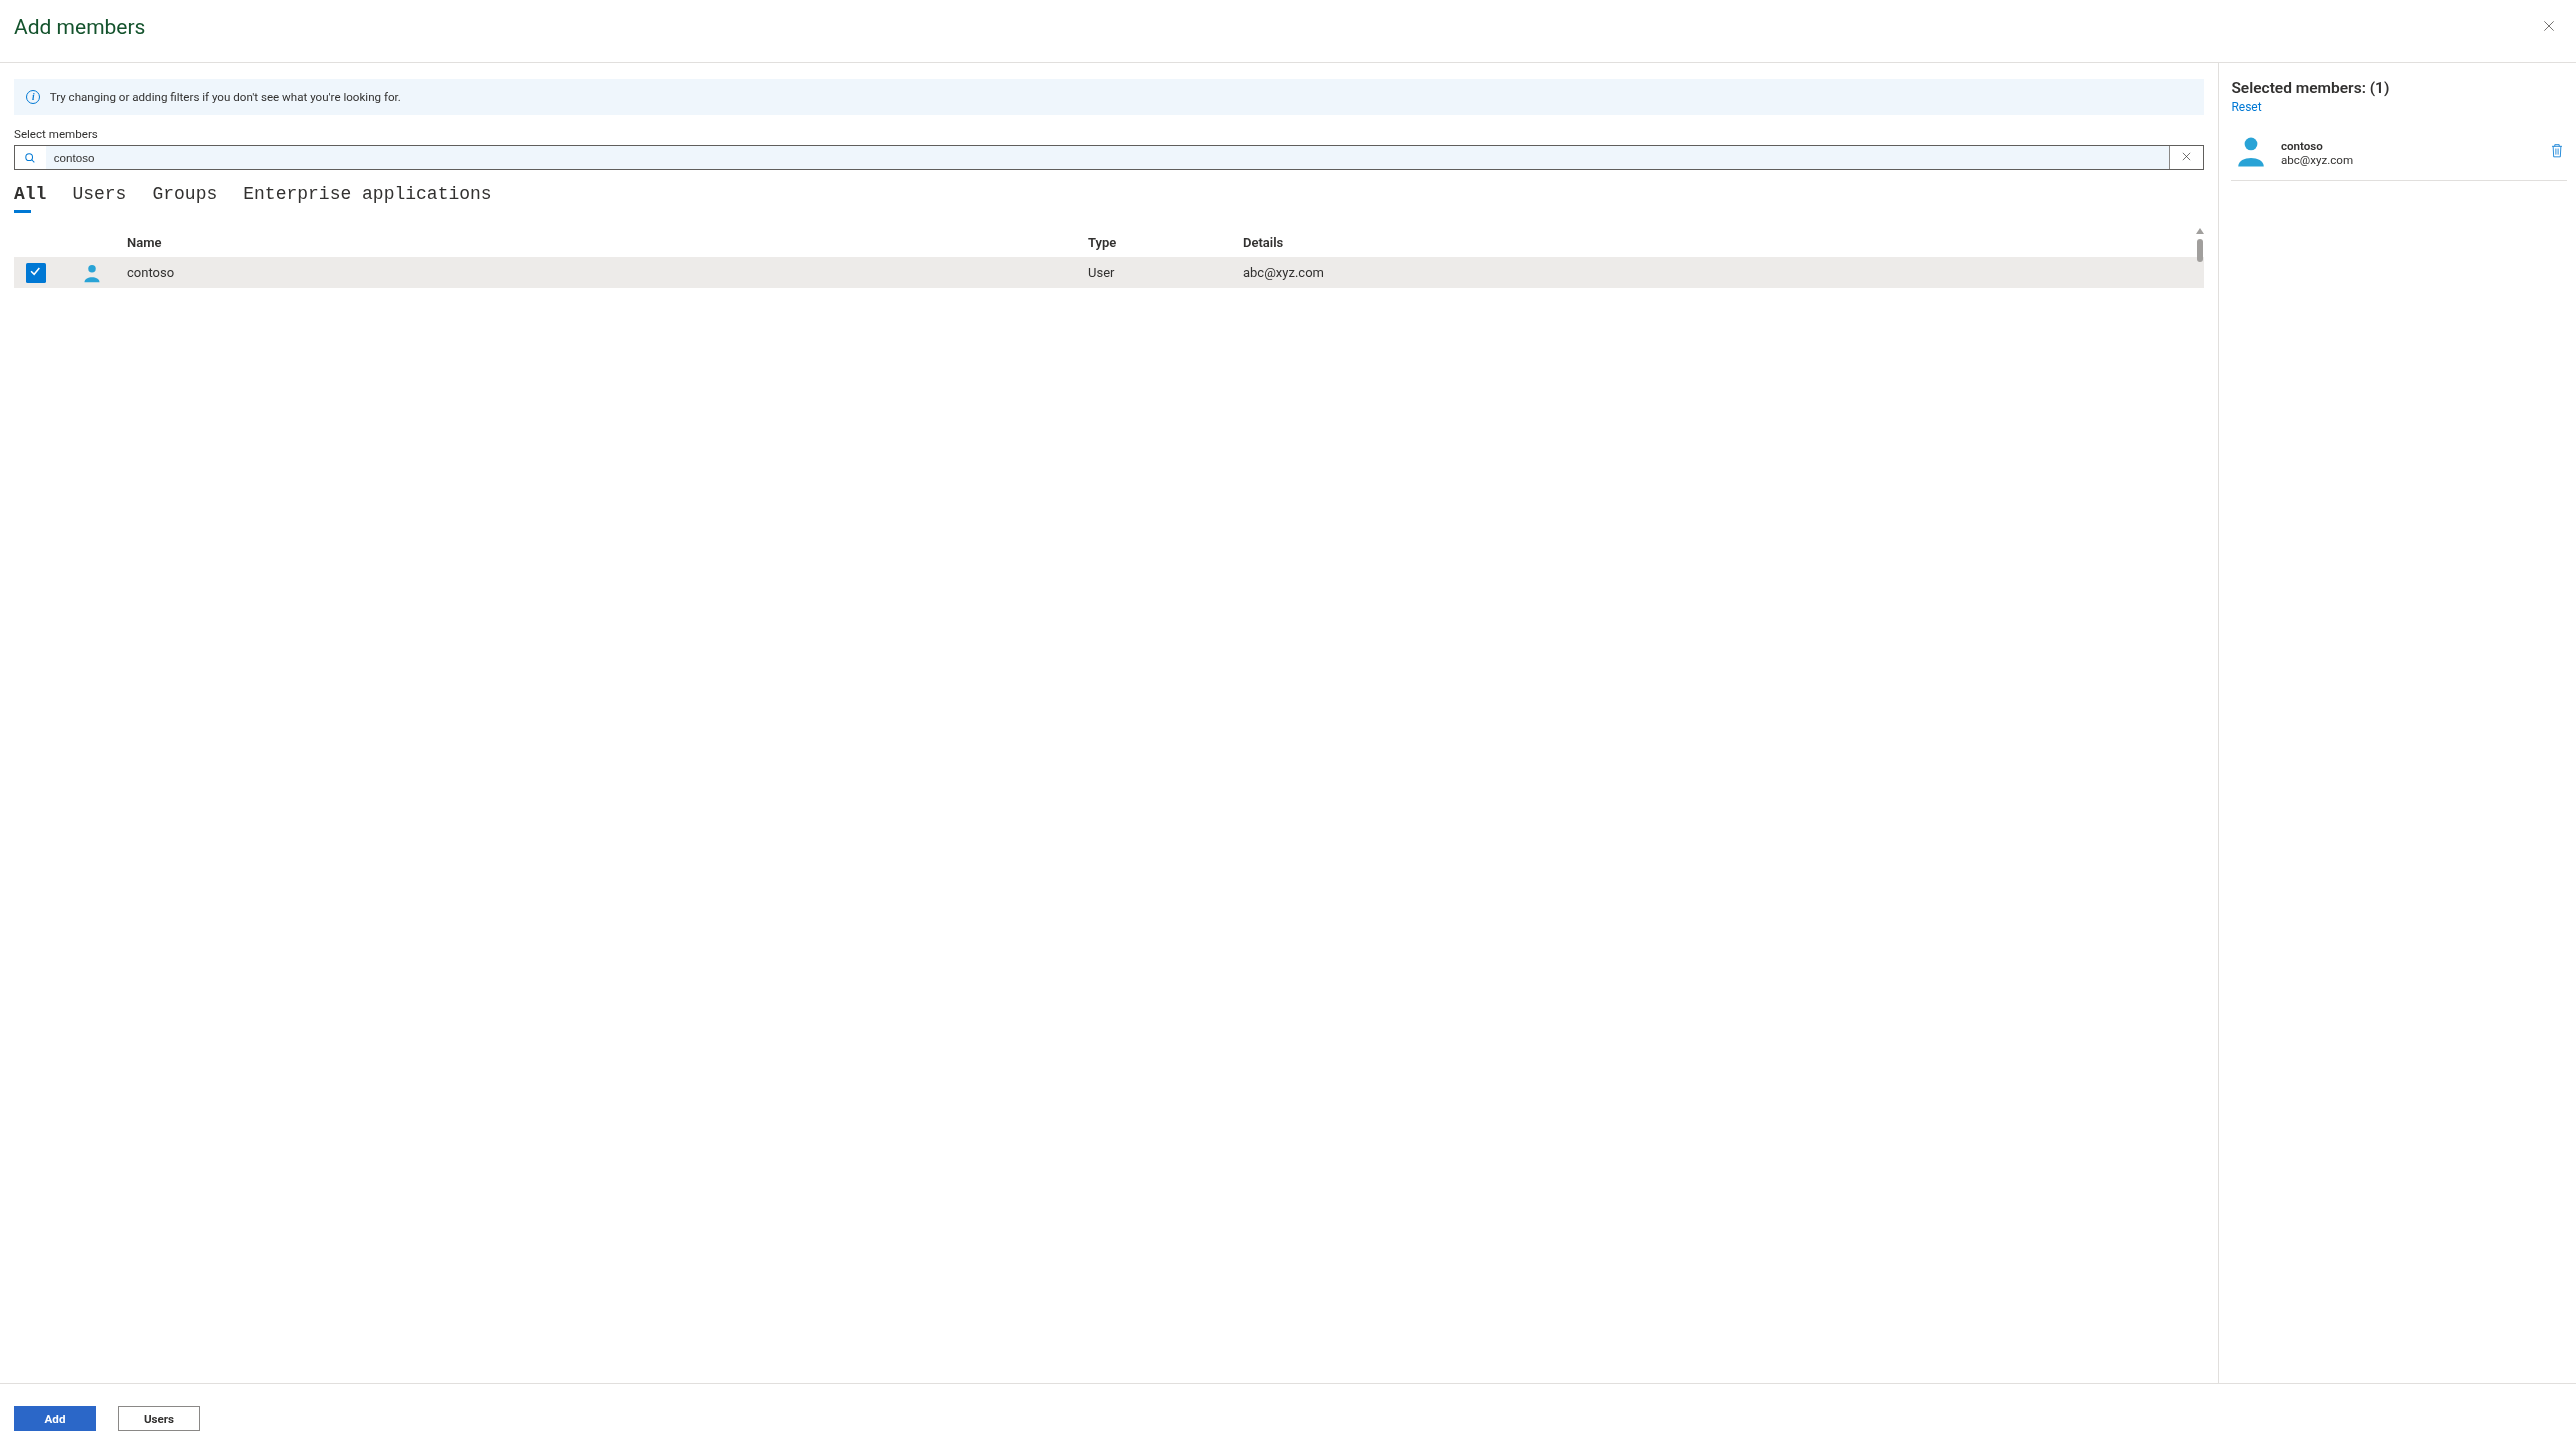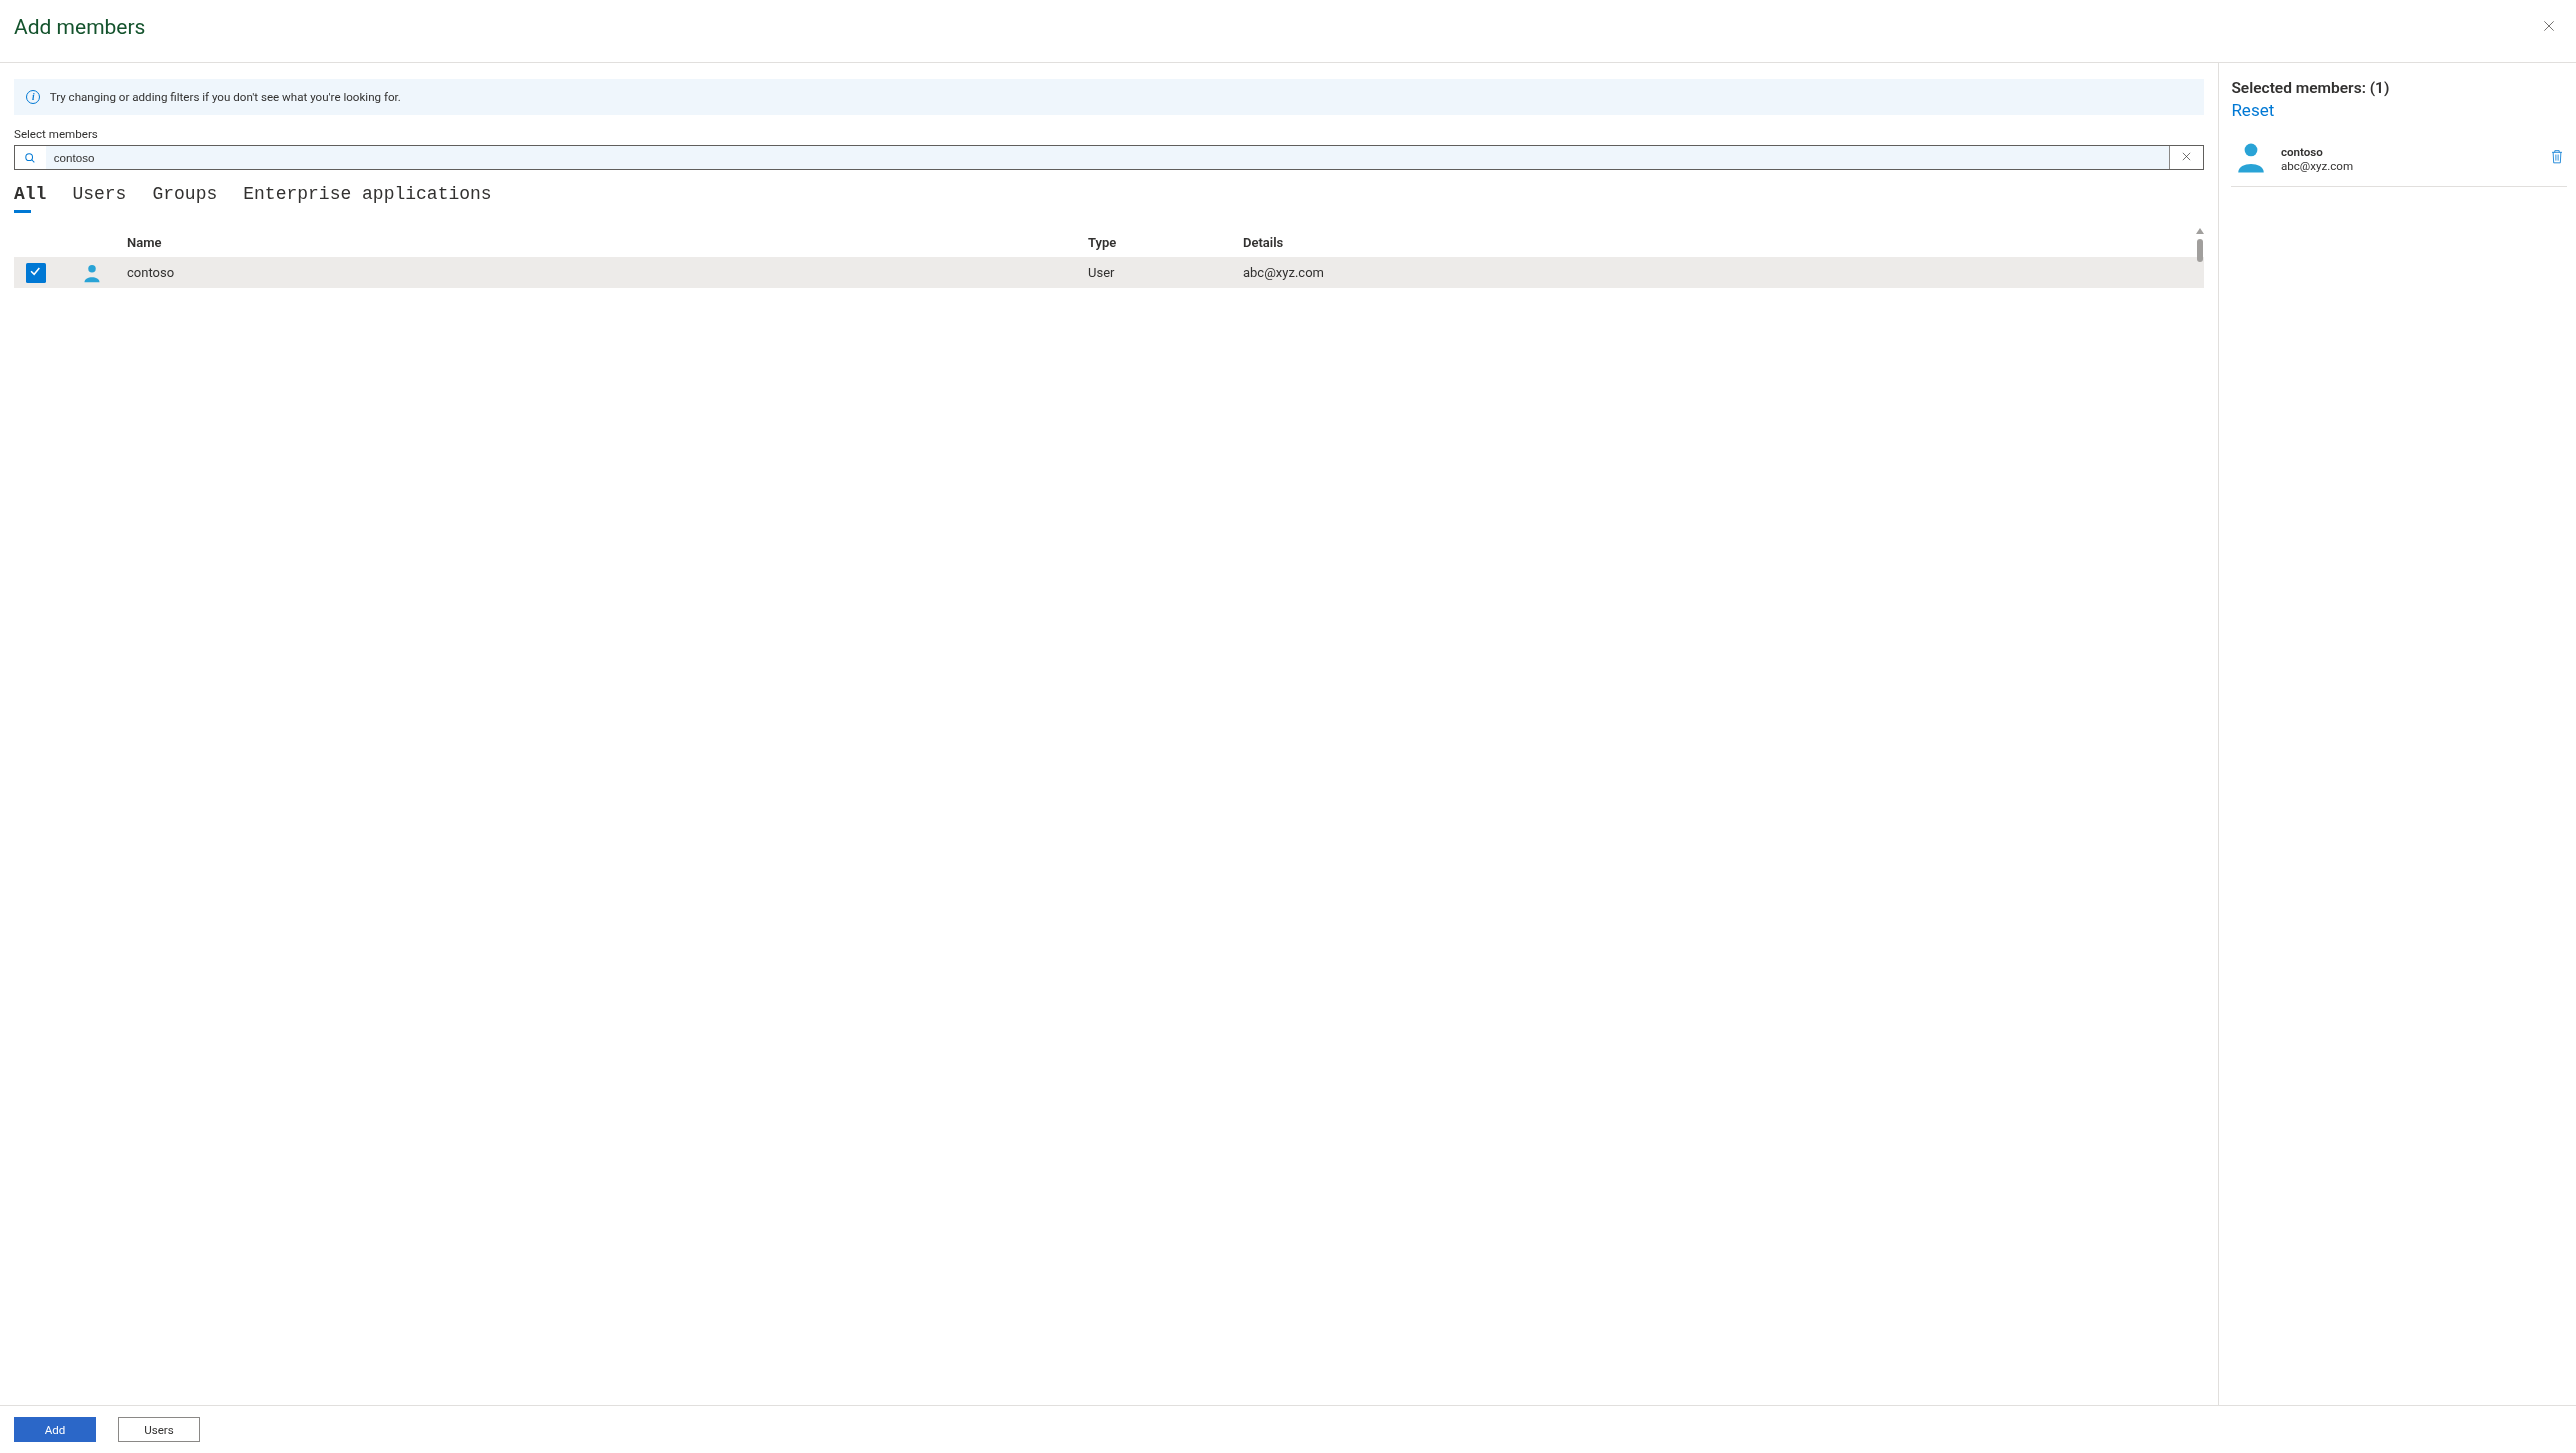--- a/index.html
+++ b/index.html
@@ -214,21 +214,21 @@
   }
 
   
   .selected-title {
     font-size: 15.5px;
     font-weight: 600;
     margin-bottom: 3.1px;
   }
   .reset-link {
     color: #0078d4;
-    font-size: 17px;
+    font-size: 12px;
     cursor: pointer;
     display: inline-block;
     margin-bottom: 14px;
   }
   .selected-item {
     display: flex;
     align-items: center;
     gap: 12.4px;
     padding: 6.2px 3.1px 9.3px 3.1px;
     border-bottom: 0.8px solid #e1dfdd;
@@ -238,23 +238,24 @@
   .selected-email { font-size: 11.6px; color: #323130; }
   .trash-btn {
     cursor: pointer;
     color: #0078d4;
   }
   .trash-btn svg { width: 14px; height: 15.5px; }
 
   
   .footer {
     border-top: 0.8px solid #e1dfdd;
-    padding: 11px 14px;
+    padding: 22px 14px;
     display: flex;
     gap: 22px;
+    font-weight: bold;
   }
   .btn {
     min-width: 82px;
     height: 25px;
     font-size: 11.6px;
     cursor: pointer;
     display: flex;
     align-items: center;
     justify-content: center;
   }

